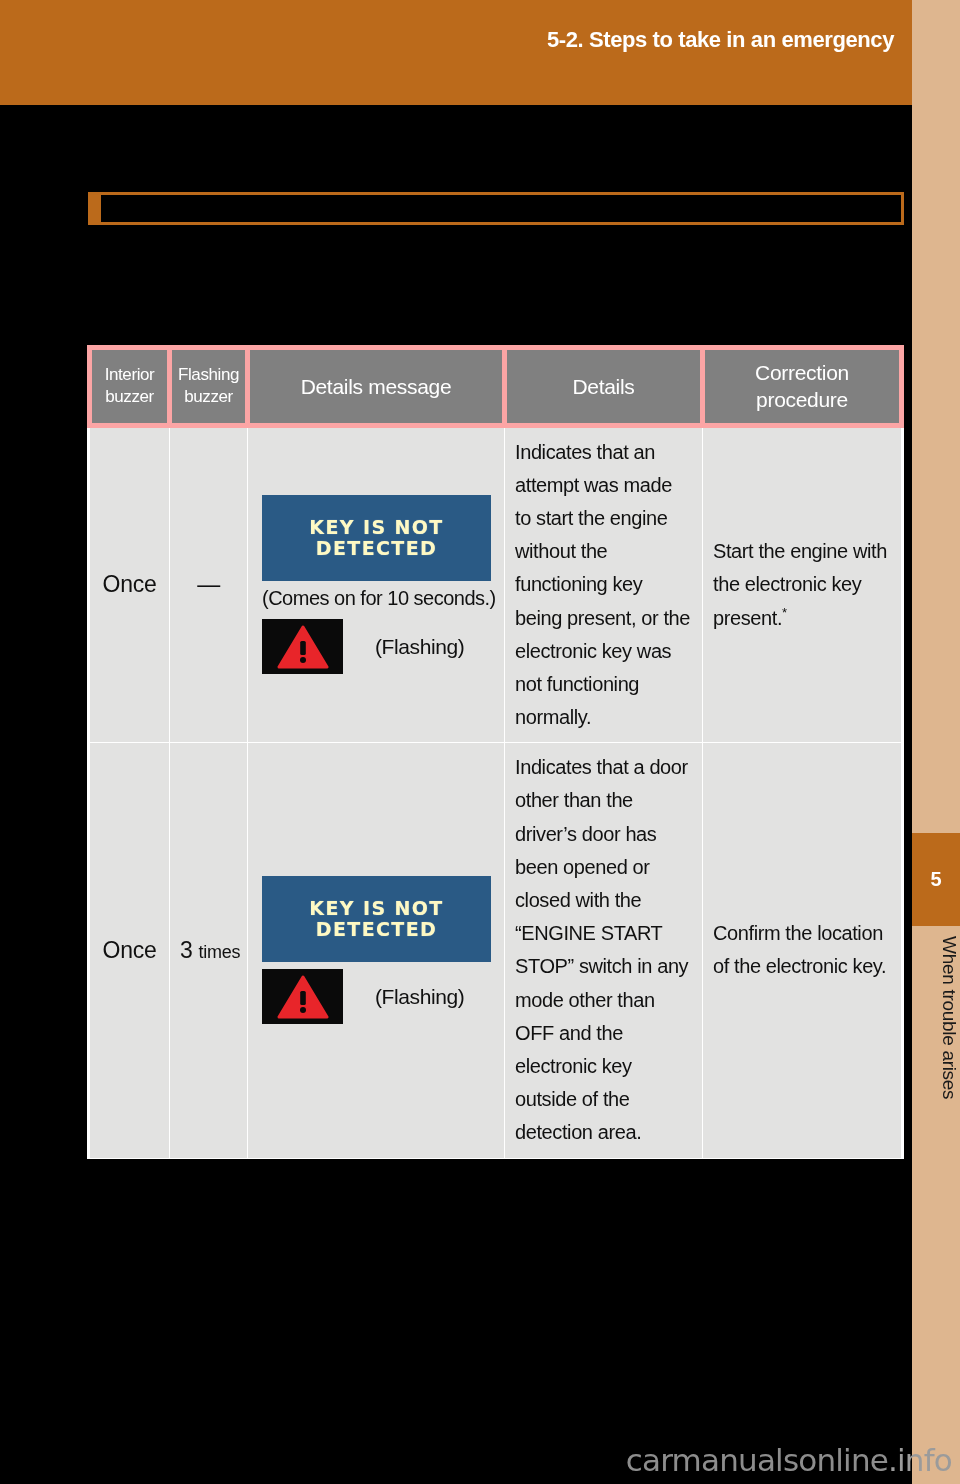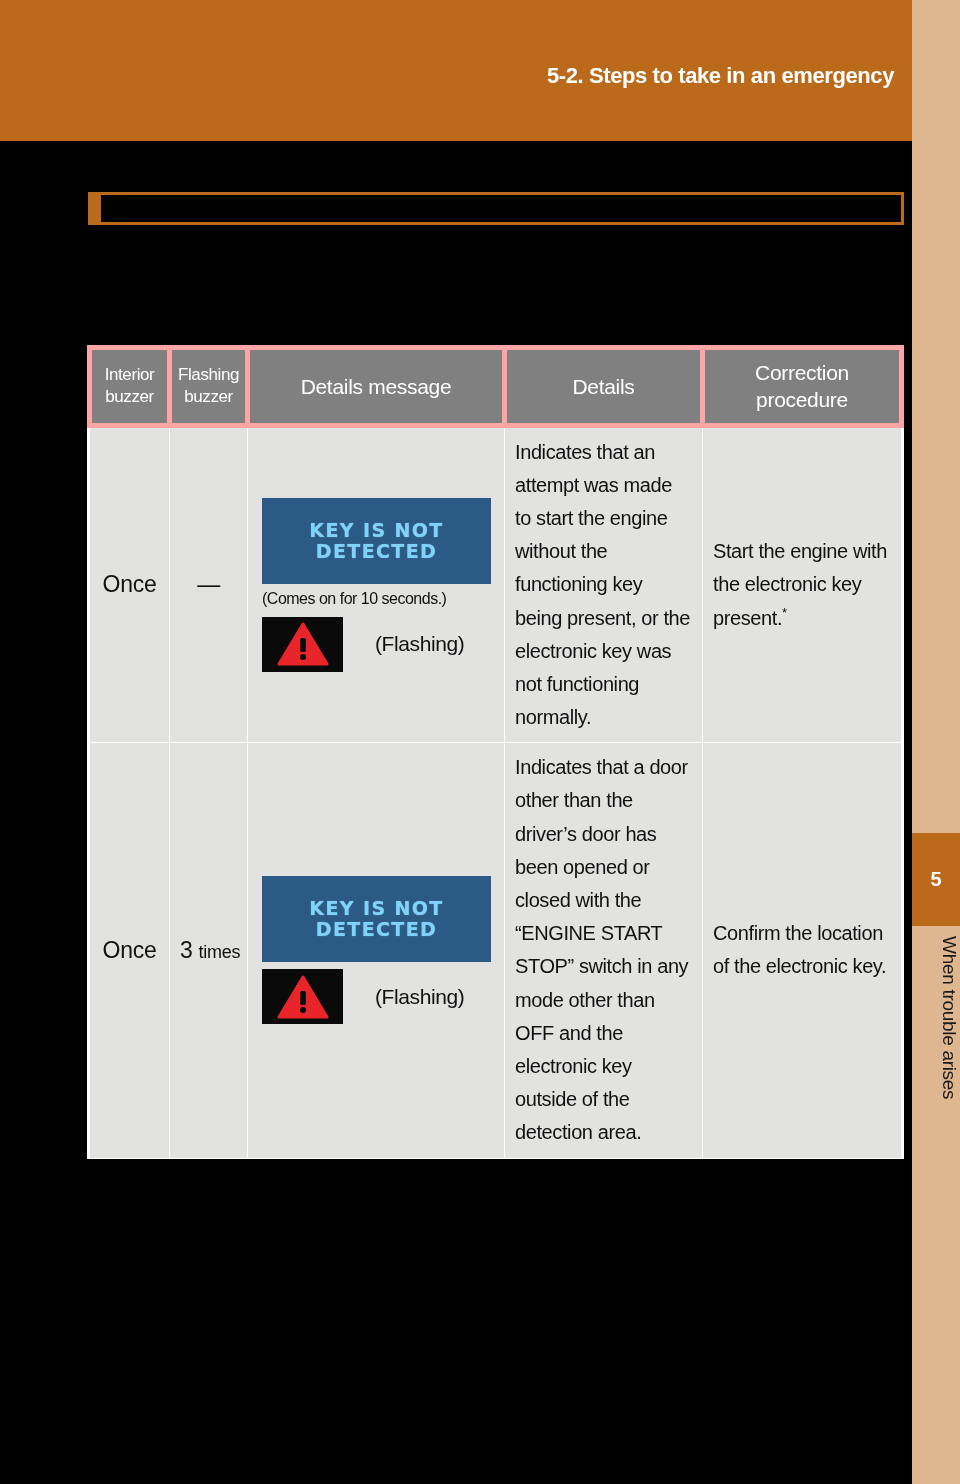--- a/index.html
+++ b/index.html
@@ -47,21 +47,21 @@
     align-items: flex-start;
     justify-content: flex-start;
     padding-left: 14px;
     white-space: nowrap;
   }
 
   
   .header-band {
     position: absolute;
     left: 0; top: 0;
-    width: 912px; height: 141px;
+    width: 912px; height: 105px;
     background: #bb6a1b;
   }
   .header-title {
     position: absolute;
     right: 18px; bottom: 52px;
     color: #ffffff;
     font-size: 22px;
     font-weight: bold;
     letter-spacing: -0.4px;
     white-space: nowrap;
@@ -147,32 +147,32 @@
   .lcd-panel {
     width: 229px; height: 86px;
     background: #2a5a85;
     display: flex;
     flex-direction: column;
     align-items: center;
     justify-content: center;
     margin-left: 4px;
   }
   .lcd-line {
-    color: #7dd3fc;
+    color: #fef9c3;
     font-family: "DejaVu Sans", sans-serif;
     font-size: 19px;
     font-weight: bold;
     letter-spacing: 1.4px;
     line-height: 1.12;
     text-shadow: 0 0 1px rgba(255,255,255,0.5);
   }
 
   .lcd-caption {
     margin: 6px 0 2px 4px;
-    font-size: 16px;
+    font-size: 20px;
     letter-spacing: -0.5px;
     color: #111111;
     white-space: nowrap;
   }
 
   .flash-row {
     display: flex;
     align-items: center;
     margin-top: 7px;
     margin-left: 4px;
@@ -308,14 +308,17 @@
       </tr>
 
     </tbody>
   </table>
 
   <div class="sidebar">
     <div class="sidebar-chapter-block">5</div>
     <div class="sidebar-chapter-label">When trouble arises</div>
   </div>
 
+  <div class="watermark">
+    <span>carmanualsonline</span><span class="dim">.info</span>
+  </div>
 
 </div>
 
 </body></html>

